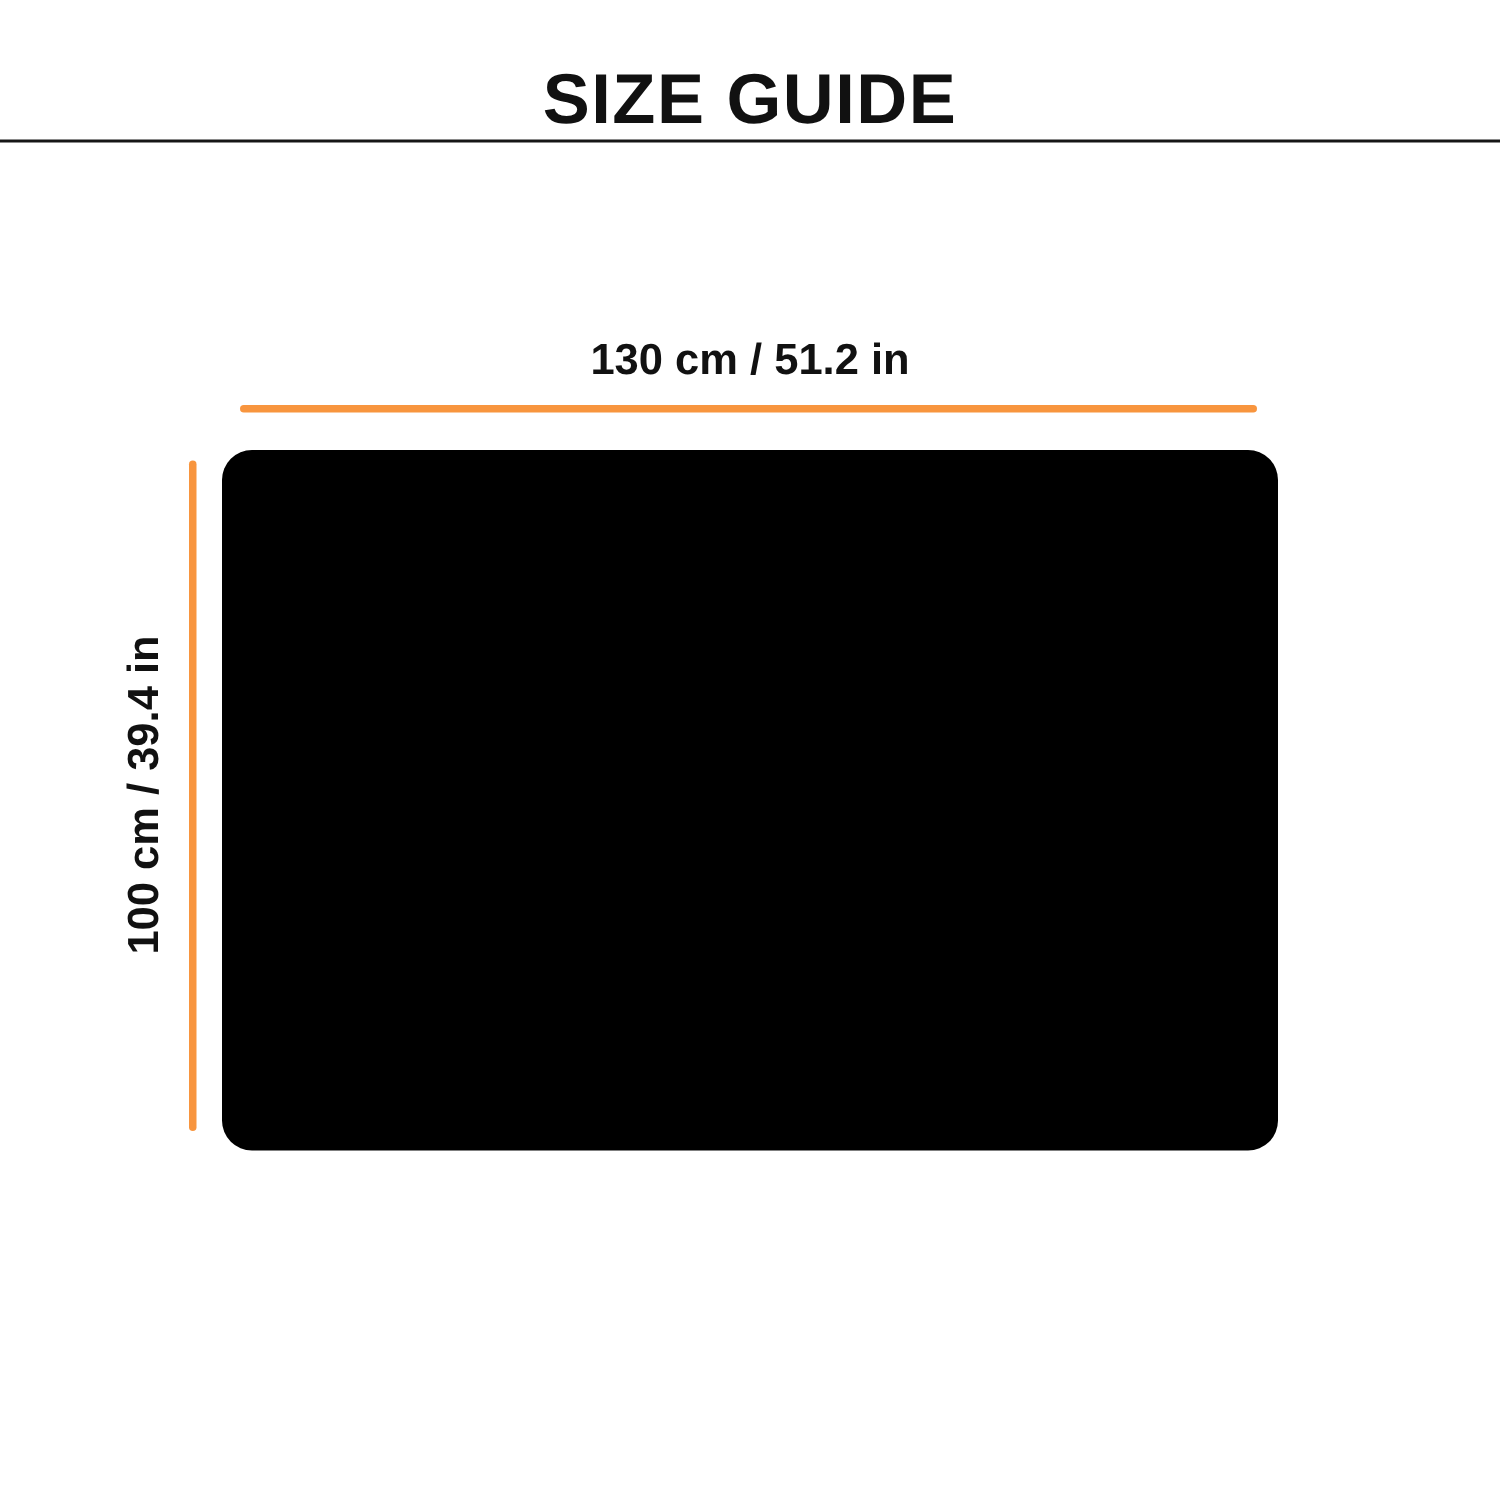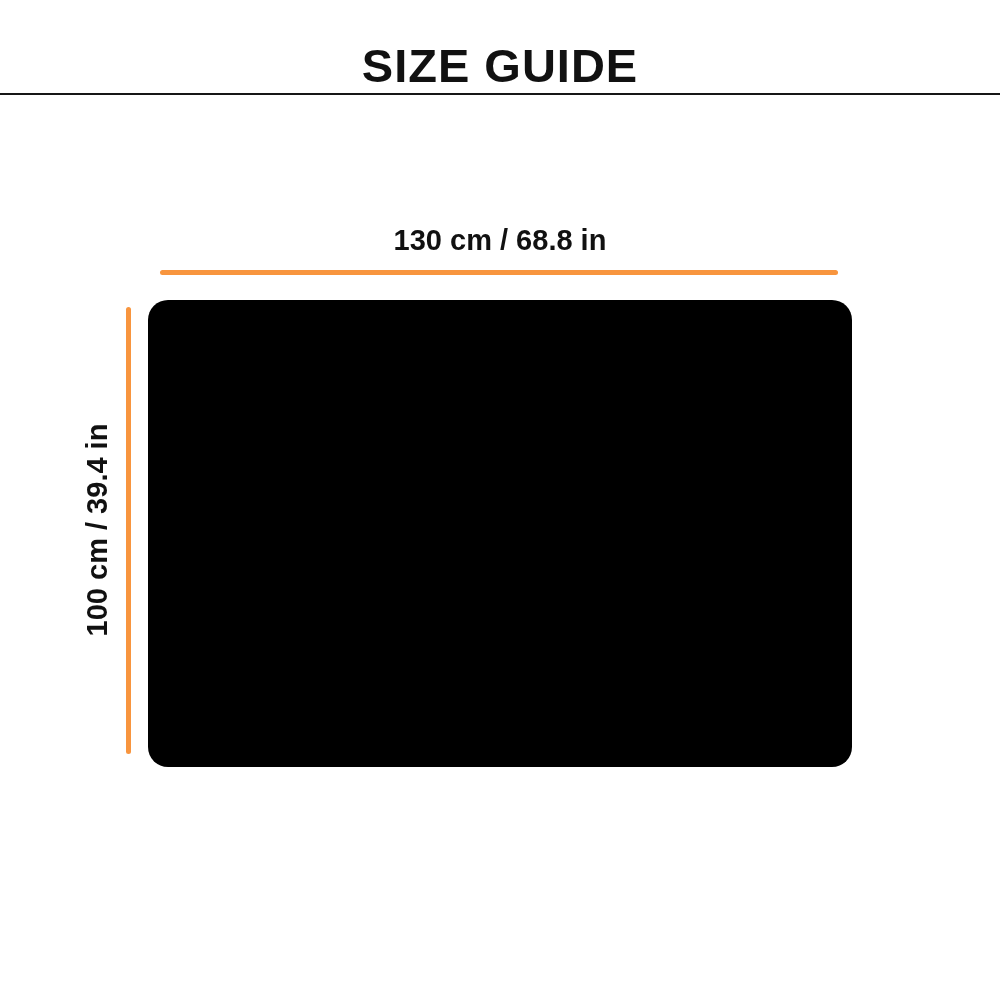--- a/index.html
+++ b/index.html
@@ -89,21 +89,21 @@
 </style>
 </head>
 <body>
 
 <div class="canvas">
 
   <h1 class="page-title">SIZE GUIDE</h1>
 
   <div class="header-divider"></div>
 
-  <div class="dim-label top">130 cm / 68.8 in</div>
+  <div class="dim-label top">130 cm / 51.2 in</div>
 
   <div class="measure h"></div>
 
   <div class="dim-label side">100 cm / 39.4 in</div>
 
   <div class="measure v"></div>
 
   <div class="product"></div>
 
 </div>

